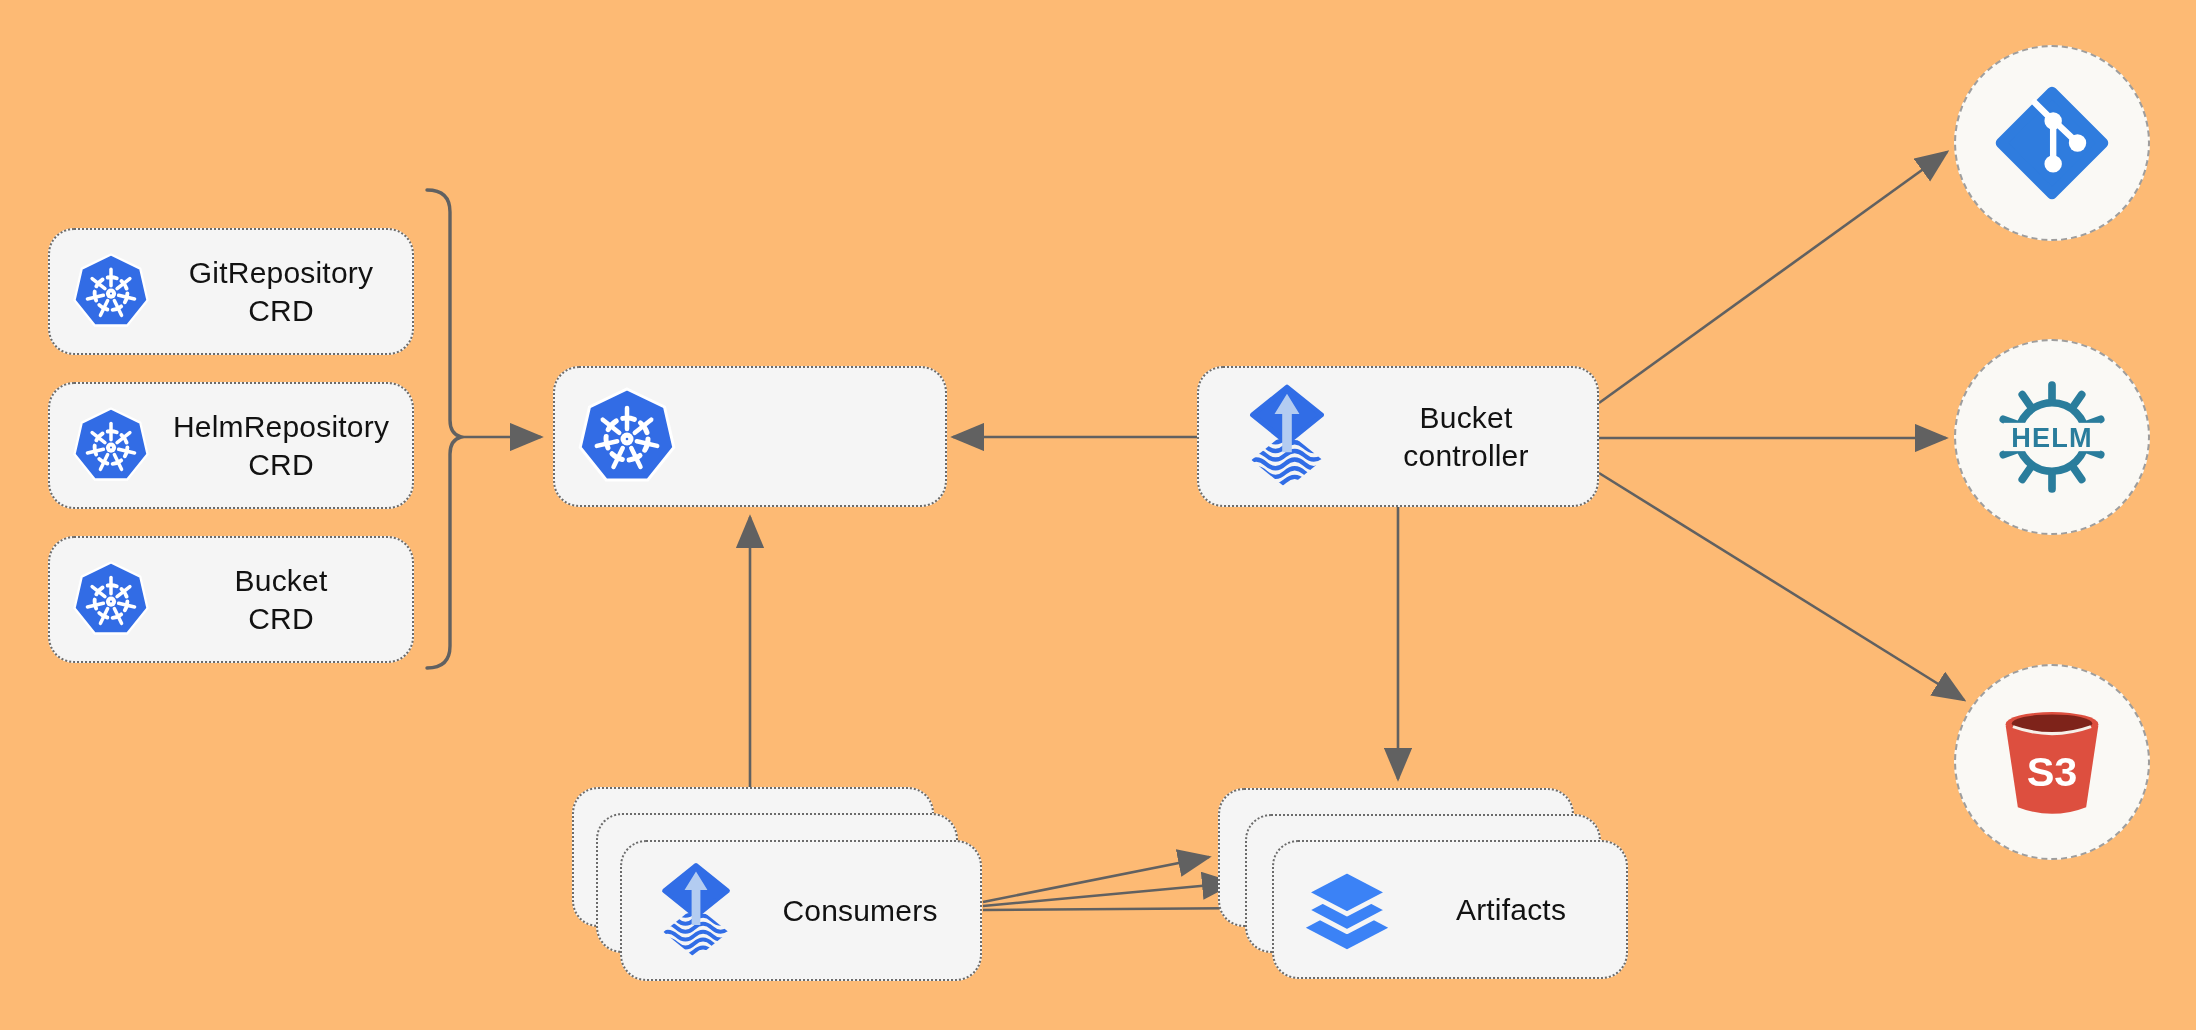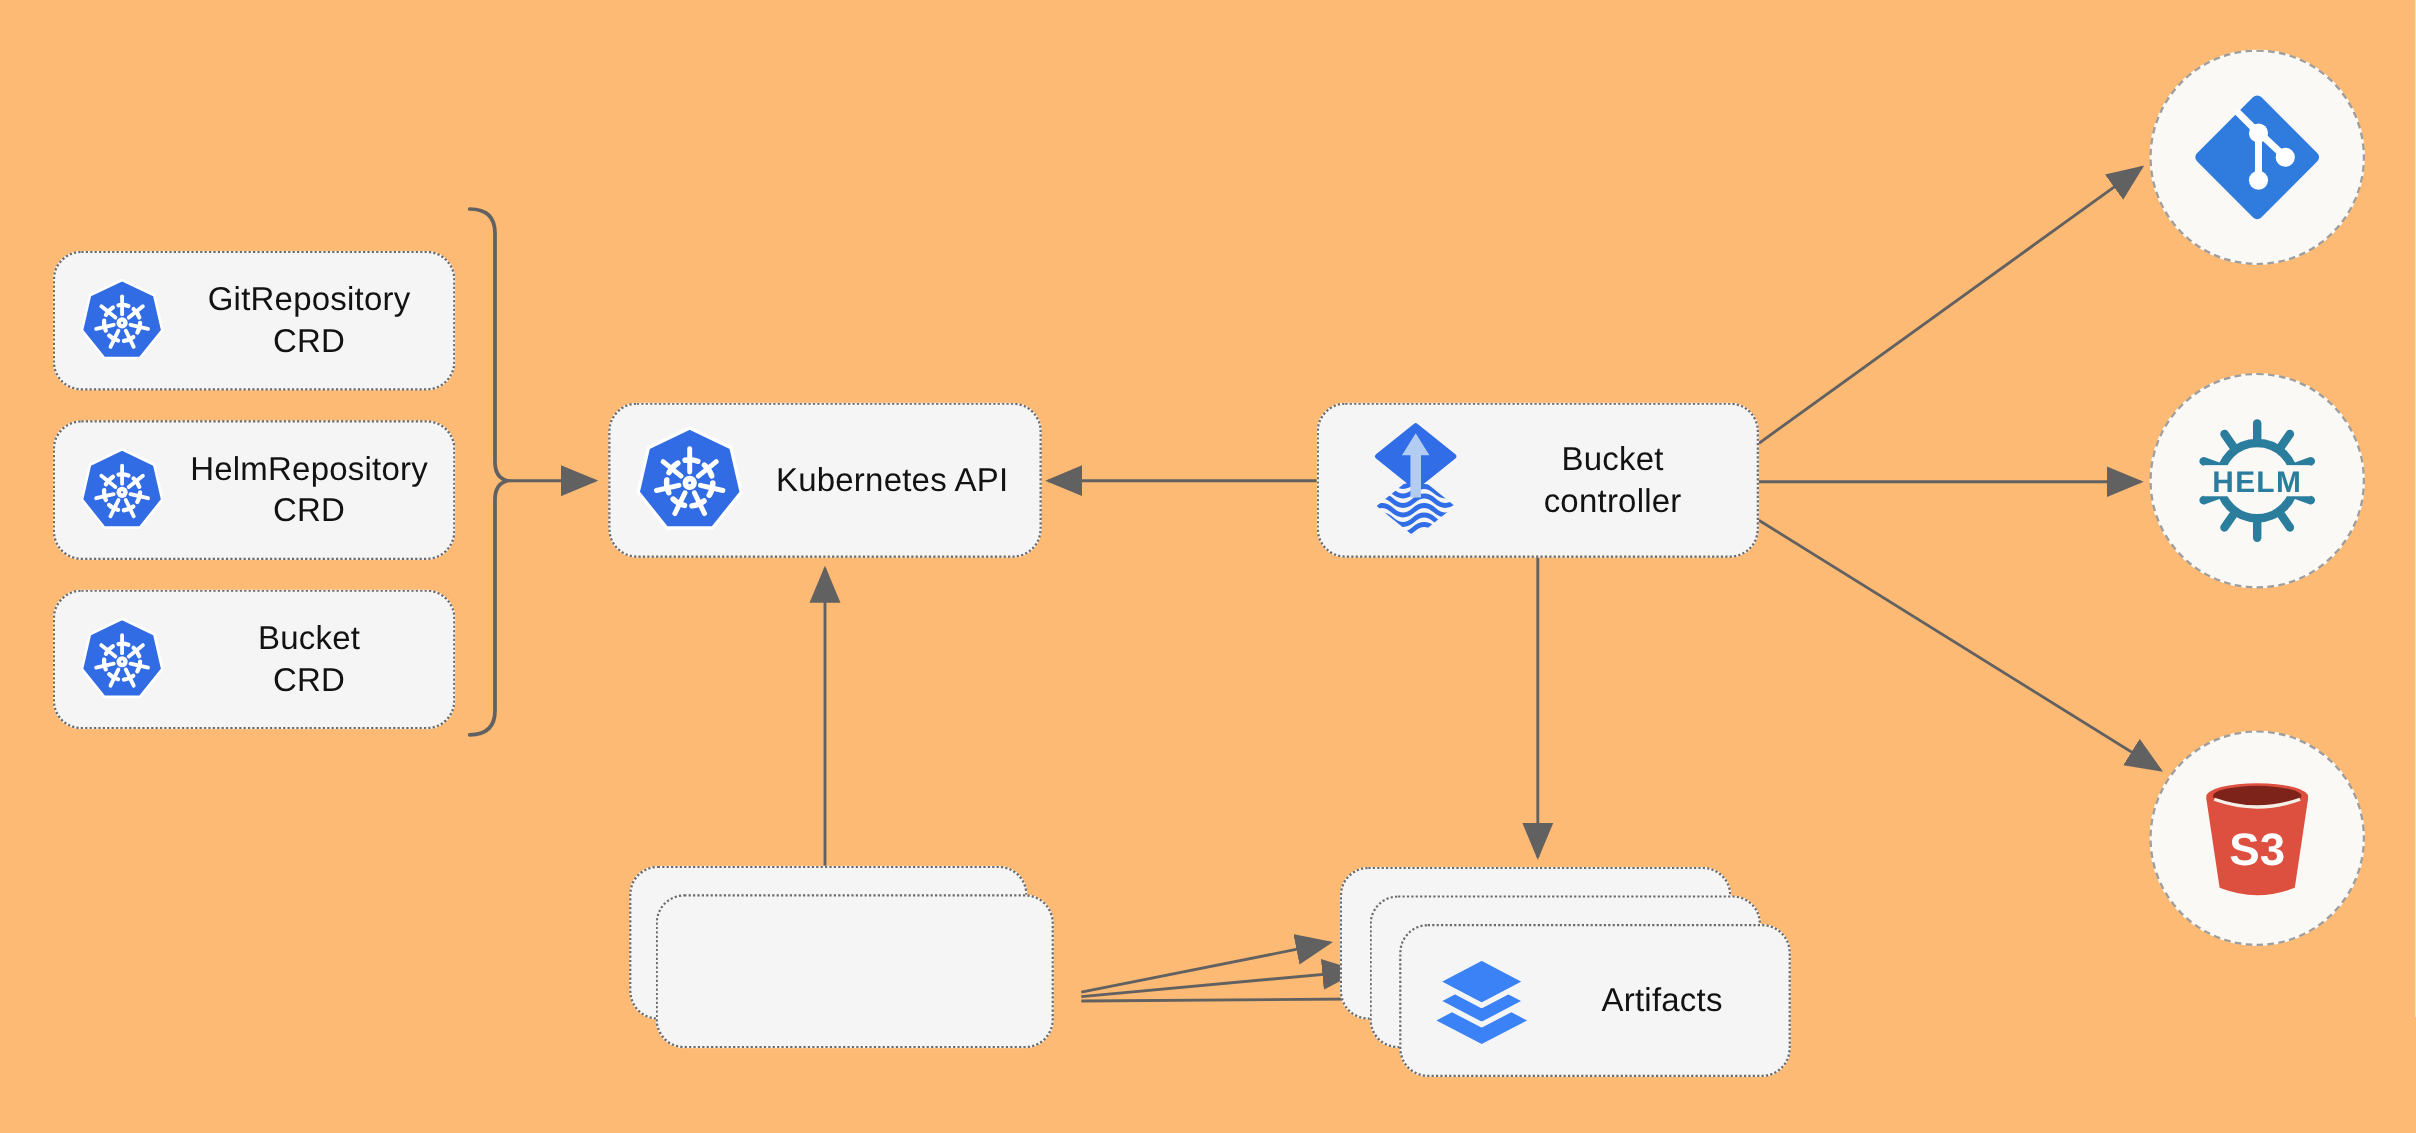--- a/index.html
+++ b/index.html
@@ -173,21 +173,20 @@
           <line x1="59.8" y1="54.2" x2="80.2" y2="58.9"></line>
           <line x1="54.3" y1="61" x2="63.5" y2="79.9"></line>
           <line x1="45.7" y1="61" x2="36.5" y2="79.9"></line>
           <line x1="40.2" y1="54.2" x2="19.8" y2="58.9"></line>
           <line x1="42.2" y1="45.8" x2="25.8" y2="32.7"></line>
         </g>
       </g>
       <circle cx="50" cy="52" r="6.5" fill="#ffffff"></circle>
       <circle cx="50" cy="52" r="2.8" class="k8s-body" stroke="none"></circle>
     </svg>
-    <div class="label">Kubernetes API</div>
   </div>
 
   <div class="node" style="left:1197px; top:366px; width:402px; height:141px;">
     <svg class="icon" viewBox="0 0 100 112" width="96" height="108" style="margin-left:40px;">
       <defs>
           <clipPath id="fluxclip1">
             <path d="M50,50 L87,80 L50,110 L13,80 Z"></path>
           </clipPath>
         </defs>
       <path class="flux-solid" d="M50,4 L86,33 L50,62 L14,33 Z"></path>
@@ -202,20 +201,40 @@
       <path class="flux-arrow" d="M50,11 L63,32 L55,32 L55,72 L45,72 L45,32 L37,32 Z"></path>
     </svg>
     <div class="label">
       <div>Bucket</div>
       <div>controller</div>
     </div>
   </div>
 
   <div class="stack-back" style="left:572px; top:787px; width:362px; height:140px;"></div>
   <div class="stack-back" style="left:596px; top:813px; width:362px; height:140px;"></div>
+  <div class="node" style="left:620px; top:840px; width:362px; height:141px;">
+    <svg class="icon" viewBox="0 0 100 112" width="88" height="100" style="margin-left:30px;">
+      <defs>
+          <clipPath id="fluxclip2">
+            <path d="M50,50 L87,80 L50,110 L13,80 Z"></path>
+          </clipPath>
+        </defs>
+      <path class="flux-solid" d="M50,4 L86,33 L50,62 L14,33 Z"></path>
+      <g clip-path="url(#fluxclip2)">
+        <path class="flux-wave" d="M8,57 q10,-9 20,0 t20,0 t20,0 t20,0"></path>
+        <path class="flux-wave" d="M8,66 q10,-9 20,0 t20,0 t20,0 t20,0"></path>
+        <path class="flux-wave" d="M8,75 q10,-9 20,0 t20,0 t20,0 t20,0"></path>
+        <path class="flux-wave" d="M8,84 q10,-9 20,0 t20,0 t20,0 t20,0"></path>
+        <path class="flux-wave" d="M8,93 q10,-9 20,0 t20,0 t20,0 t20,0"></path>
+        <path class="flux-wave" d="M8,102 q10,-9 20,0 t20,0 t20,0 t20,0"></path>
+      </g>
+      <path class="flux-arrow" d="M50,11 L63,32 L55,32 L55,72 L45,72 L45,32 L37,32 Z"></path>
+    </svg>
+    <div class="label">Consumers</div>
+  </div>
 
   <div class="stack-back" style="left:1218px; top:788px; width:356px; height:139px;"></div>
   <div class="stack-back" style="left:1245px; top:814px; width:356px; height:139px;"></div>
   <div class="node" style="left:1272px; top:840px; width:356px; height:139px;">
     <svg class="icon" viewBox="0 0 100 100" width="98" height="98" style="margin-left:24px;">
       <polygon class="layer" points="50,46 92,68 50,90 8,68"></polygon>
       <polygon class="layer-sep" points="50,28 92,50 50,72 8,50"></polygon>
       <polygon class="layer-sep" points="50,10 92,32 50,54 8,32"></polygon>
     </svg>
     <div class="label">Artifacts</div>

